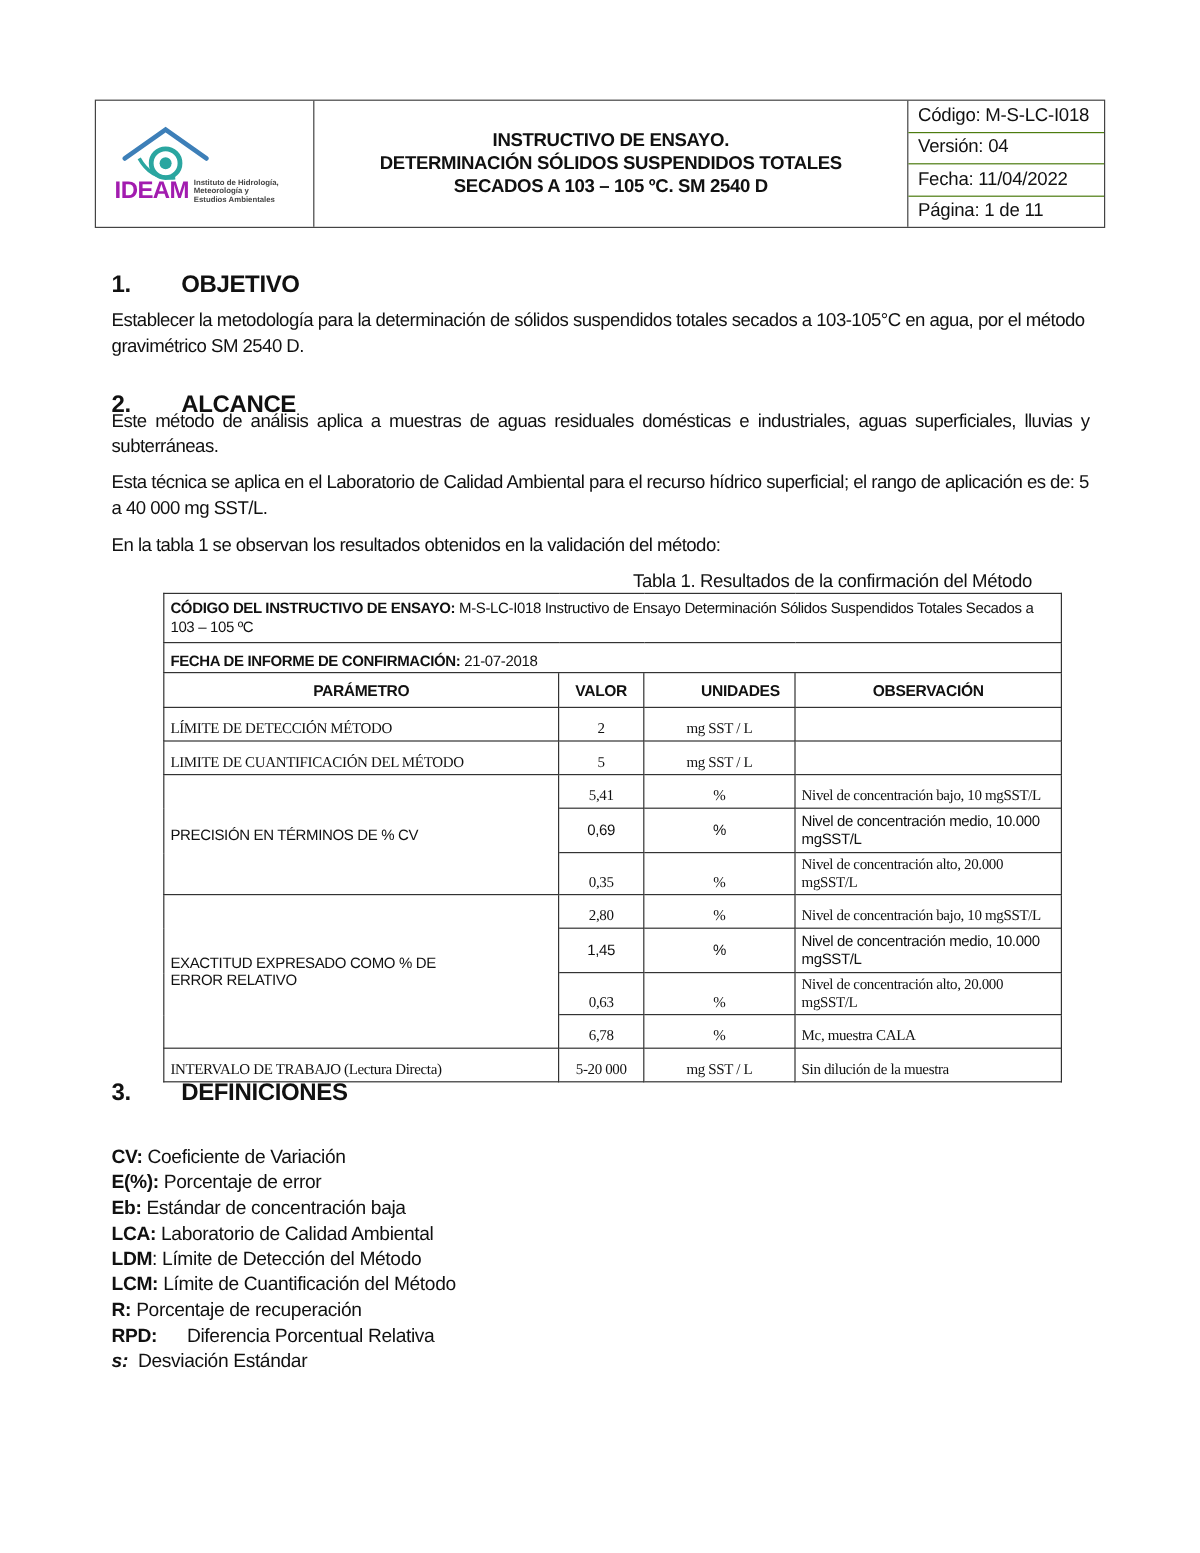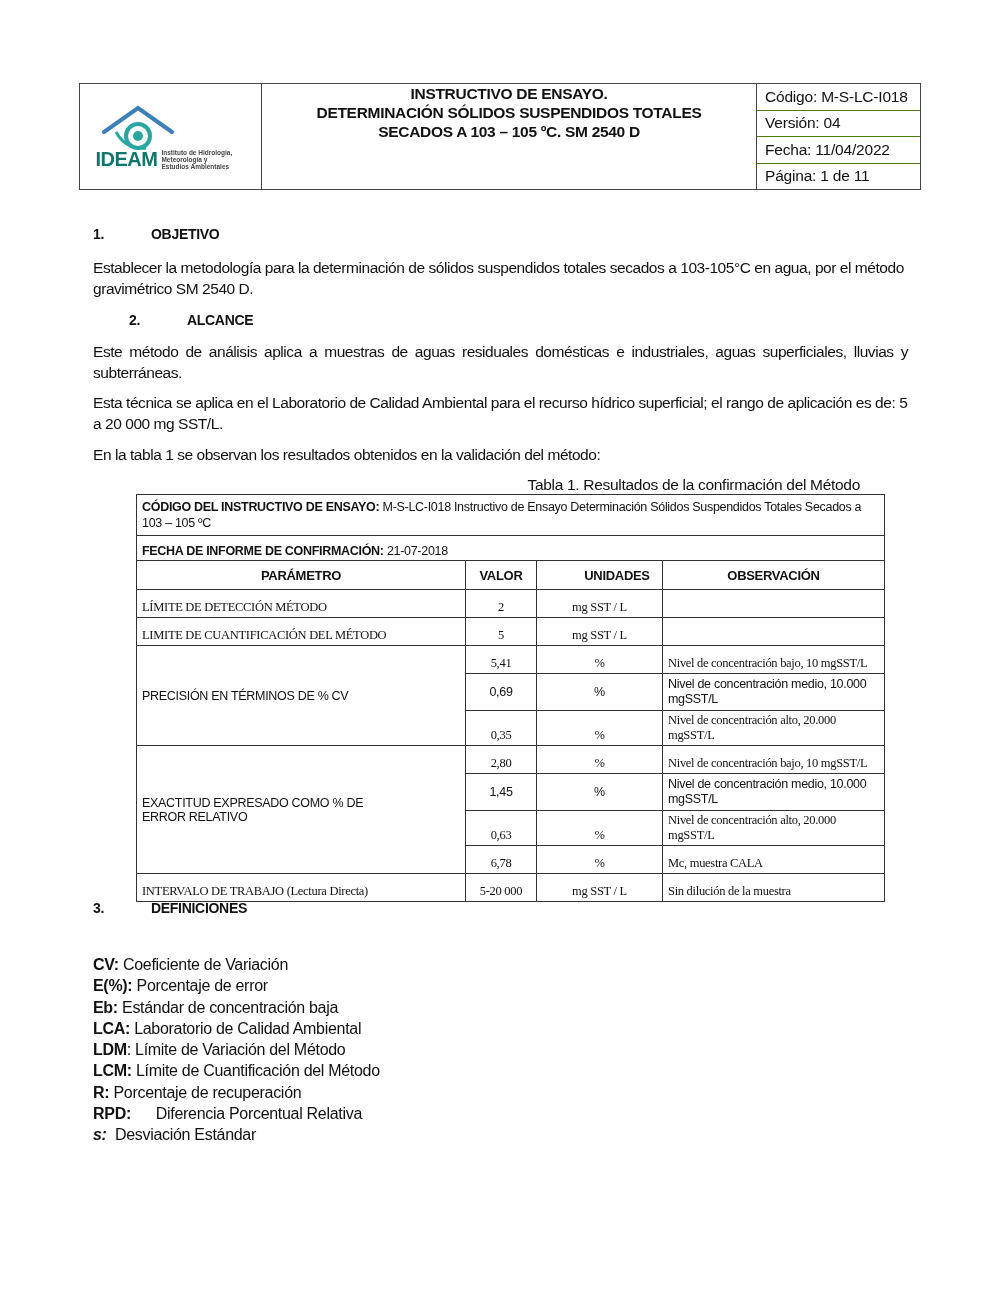--- a/index.html
+++ b/index.html
@@ -1,29 +1,29 @@
 <!DOCTYPE html>
 <html><head>
 <meta charset="utf-8">
 <style>
   html, body { margin: 0; padding: 0; background: #ffffff; }
   body { width: 1000px; height: 1294px; position: relative; font-family: "Liberation Sans", sans-serif; color: #111; }
   
   .header { position: absolute; left: 79px; top: 83px; width: 842px; height: 107px; border: 1px solid #444; display: flex; box-sizing: border-box; }
   .logo-cell { width: 182px; border-right: 1px solid #444; display: flex; align-items: center; justify-content: center; box-sizing: border-box; }
-  .title-cell { flex: 1; border-right: 1px solid #444; display: flex; flex-direction: column; align-items: center; justify-content: flex-start; font-weight: bold; font-size: 15.5px; line-height: 19px; letter-spacing: -0.3px; }
+  .title-cell { flex: 1; border-right: 1px solid #444; display: flex; flex-direction: column; align-items: center; justify-content: center; font-weight: bold; font-size: 15.5px; line-height: 19px; letter-spacing: -0.3px; }
   .meta-cell { width: 163px; display: flex; flex-direction: column; }
   .meta-row { flex: 1; border-bottom: 1px solid #4d7c0f; font-size: 15.5px; padding-left: 8px; display: flex; align-items: center; letter-spacing: -0.2px; }
   .meta-row:last-child { border-bottom: none; }
   .logo { display: flex; flex-direction: column; align-items: flex-start; }
   .logo-bottom { display: flex; align-items: center; margin-top: -2px; }
-  .logo-word { color: #0f766e; font-weight: bold; font-size: 20px; letter-spacing: -0.5px; }
+  .logo-word { color: #a21caf; font-weight: bold; font-size: 20px; letter-spacing: -0.5px; }
   .logo-sub { font-size: 6.5px; font-weight: bold; color: #444; line-height: 7px; margin-left: 4px; }
   
-  .section-h { position: absolute; left: 93px; font-weight: bold; font-size: 14px; letter-spacing: -0.3px; }
+  .section-h { position: absolute; left: 93px; font-weight: bold; font-size: 20px; letter-spacing: -0.3px; }
   .section-h .num { display: inline-block; width: 58px; }
   .para { position: absolute; left: 93px; width: 815px; font-size: 15.5px; line-height: 21px; letter-spacing: -0.45px; }
   .justify { text-align: justify; }
   .caption { position: absolute; left: 110px; width: 750px; text-align: right; font-weight: normal; font-size: 15.5px; top: 476px; letter-spacing: -0.3px; }
   
   table.res { position: absolute; left: 92px; top: 494px; width: 749px; border-collapse: collapse; font-size: 12.5px; letter-spacing: -0.3px; margin-left: 44px; }
   table.res td, table.res th { border: 1px solid #333; padding: 2px 5px; vertical-align: middle; }
   table.res th { font-weight: bold; font-size: 13px; height: 24px; }
   .full { padding: 4px 5px !important; line-height: 16px; }
   .center { text-align: center; }
@@ -67,25 +67,25 @@
     <div class="meta-row">Fecha: 11/04/2022</div>
     <div class="meta-row">Página: 1 de 11</div>
   </div>
 </div>
 
 <div class="section-h" style="top:226px;">
   <span class="num">1.</span><span>OBJETIVO</span>
 </div>
 <div class="para" style="top:257px;">Establecer la metodología para la determinación de sólidos suspendidos totales secados a 103-105°C en agua, por el método gravimétrico SM 2540 D.</div>
 
-<div class="section-h" style="top:312px;margin-left:36px;">
+<div class="section-h" style="top:326px;">
   <span class="num">2.</span><span>ALCANCE</span>
 </div>
 <div class="para justify" style="top:341px;">Este método de análisis aplica a muestras de aguas residuales domésticas e industriales, aguas superficiales, lluvias y subterráneas.</div>
-<div class="para" style="top:392px;">Esta técnica se aplica en el Laboratorio de Calidad Ambiental para el recurso hídrico superficial; el rango de aplicación es de: 5 a 20 000 mg SST/L.</div>
+<div class="para" style="top:392px;">Esta técnica se aplica en el Laboratorio de Calidad Ambiental para el recurso hídrico superficial; el rango de aplicación es de: 5 a 40 000 mg SST/L.</div>
 <div class="para" style="top:444px;">En la tabla 1 se observan los resultados obtenidos en la validación del método:</div>
 
 <div class="caption">Tabla 1. Resultados de la confirmación del Método</div>
 
 <table class="res">
   <tbody>
       <tr>
     <td colspan="4" class="full"><b>CÓDIGO DEL INSTRUCTIVO DE ENSAYO:</b><span> M-S-LC-I018 Instructivo de Ensayo Determinación Sólidos Suspendidos Totales Secados a 103 – 105 ºC</span></td>
   </tr>
   <tr>
@@ -159,18 +159,18 @@
 
 <div class="section-h" style="top:900px;">
   <span class="num">3.</span><span>DEFINICIONES</span>
 </div>
 
 <div class="defs">
   <div><b>CV:</b><span> Coeficiente de Variación</span></div>
   <div><b>E(%):</b><span> Porcentaje de error</span></div>
   <div><b>Eb:</b><span> Estándar de concentración baja</span></div>
   <div><b>LCA:</b><span> Laboratorio de Calidad Ambiental</span></div>
-  <div><b>LDM</b><span>: Límite de Variación del Método</span></div>
+  <div><b>LDM</b><span>: Límite de Detección del Método</span></div>
   <div><b>LCM:</b><span> Límite de Cuantificación del Método</span></div>
   <div><b>R:</b><span> Porcentaje de recuperación</span></div>
   <div style="white-space:pre;"><b>RPD:</b><span>      Diferencia Porcentual Relativa</span></div>
   <div style="white-space:pre;"><b style="font-style:italic;">s:</b><span>  Desviación Estándar</span></div>
 </div>
 
 </body></html>

